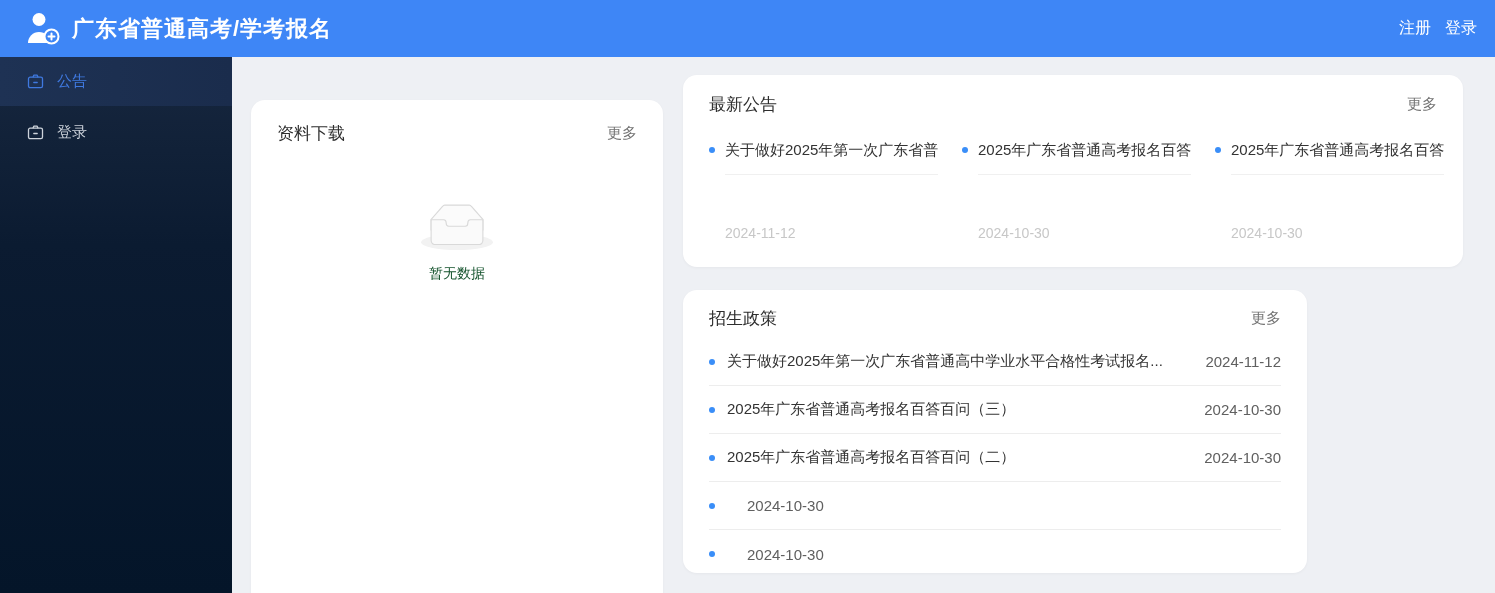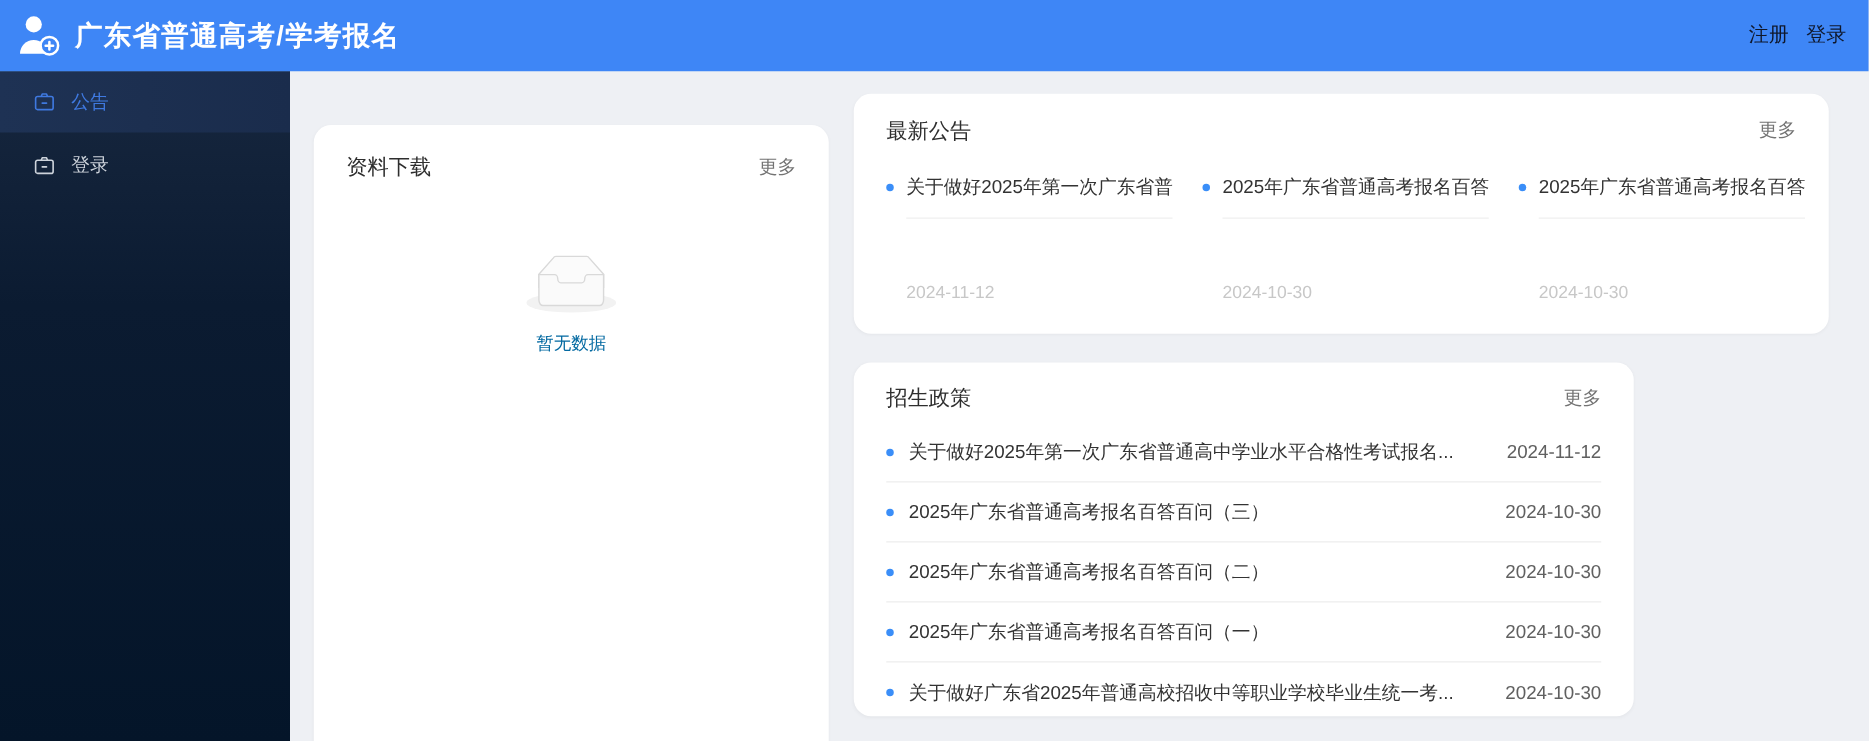--- a/index.html
+++ b/index.html
@@ -9,30 +9,30 @@
     background: #eef0f4;
     overflow: hidden;
     position: relative;
   }
 
   
   .header {
     position: absolute; top: 0; left: 0; right: 0; height: 57px;
     background: #3E86F6;
     display: flex; align-items: center;
-    padding: 0 18px 0 14px;
+    padding: 0 18px 0 26px;
     z-index: 10;
   }
   .logo { width: 36px; height: 38px; margin-right: 10px; flex: none; }
   .header-title {
     color: #ffffff; font-size: 22px; font-weight: bold; letter-spacing: 1px;
   }
   .header-spacer { flex: 1; }
   .header-link {
-    color: #0f172a; font-size: 16px; cursor: pointer; margin-left: 14px;
+    color: #ffffff; font-size: 16px; cursor: pointer; margin-left: 14px;
   }
 
   
   .sidebar {
     position: absolute; top: 57px; left: 0; bottom: 0; width: 232px;
     background: linear-gradient(180deg, #17273f 0%, #0b1b31 35%, #041529 100%);
     text-align: center;
   }
   .side-item {
     height: 49px; display: flex; align-items: center;
@@ -54,21 +54,21 @@
   .card-head {
     display: flex; align-items: center; justify-content: space-between;
   }
   .card-title { font-size: 17px; color: #2e2e2e; font-weight: 500; }
   .more-link { font-size: 15px; color: #737373; cursor: pointer; }
 
   
   .download-card { left: 251px; top: 100px; width: 412px; height: 562px; padding: 22px 26px; }
   .empty-wrap { margin-top: 58px; text-align: center; }
   .empty-img { width: 72px; height: 48px; }
-  .empty-text { margin-top: 10px; font-size: 14px; color: #0369a1; }
+  .empty-text { margin-top: 10px; font-size: 14px; color: #14532d; }
 
   
   .news-card { left: 683px; top: 75px; width: 780px; height: 192px; padding: 18px 26px; }
   .news-grid { display: flex; margin-top: 24px; }
   .news-col { width: 253px; flex: none; padding-right: 24px; }
   .news-item-top { display: flex; align-items: flex-start; cursor: pointer; }
   .bullet {
     width: 6px; height: 6px; border-radius: 50%; background: #3a8ef8;
     flex: none; margin: 7px 10px 0 0;
   }
@@ -194,22 +194,20 @@
       <div class="policy-title">2025年广东省普通高考报名百答百问（三）</div>
       <div class="policy-date">2024-10-30</div>
     </div>
     <div class="policy-row">
       <span class="bullet"></span>
       <div class="policy-title">2025年广东省普通高考报名百答百问（二）</div>
       <div class="policy-date">2024-10-30</div>
     </div>
     <div class="policy-row">
       <span class="bullet"></span>
-      <div class="policy-title">2025年广东省普通高考报名百答百问（一）</div>
-      <div class="policy-date">2024-10-30</div>
-    </div>
-    <div class="policy-row">
-      <span class="bullet"></span>
-      <div class="policy-title">关于做好广东省2025年普通高校招收中等职业学校毕业生统一考...</div>
+      <div class="policy-date">2024-10-30</div>
+    </div>
+    <div class="policy-row">
+      <span class="bullet"></span>
       <div class="policy-date">2024-10-30</div>
     </div>
   </div>
 </div>
 
 </body></html>

